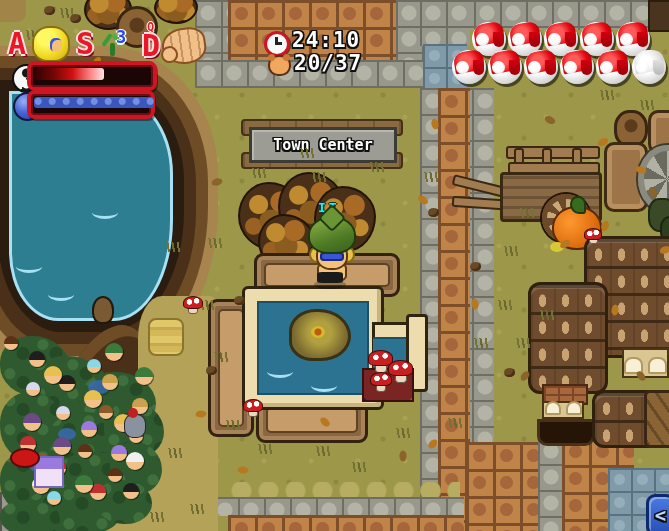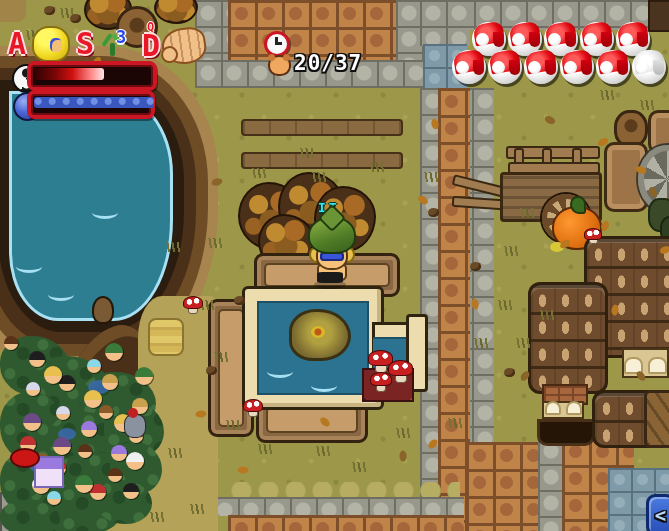--- a/index.html
+++ b/index.html
@@ -152,20 +152,23 @@
   <div class="abs" style="left:100px;top:418px;width:118px;height:113px;background:#b3a258;border-radius:24px 0 0 0"></div>
   <div class="abs" style="left:0;top:492px;width:10px;height:39px;background:#9a9a90;border:2px solid #55554d"></div>
 
   <div class="abs tree" style="left:84px;top:-10px;width:44px;height:36px"></div>
   <div class="abs tree" style="left:154px;top:-8px;width:40px;height:28px"></div>
   <div class="abs" style="left:116px;top:6px;width:36px;height:36px;background:radial-gradient(circle at 50% 45%,#5a3c1c 0 7px,#8a6234 8px);border:3px solid #3a2412;border-radius:50%"></div>
   <div class="abs" style="left:0;top:0;width:26px;height:22px;background:#a08448;border-radius:0 0 40% 0"></div>
 
   <div class="abs plank" style="left:241px;top:119px;width:158px;height:13px"></div>
   <div class="abs plank" style="left:241px;top:152px;width:158px;height:13px"></div>
+  <div class="abs signpanel" style="left:249px;top:127px;width:142px;height:30px">
+      <span class="o1">Town Center</span>
+    </div>
 
   <div class="abs tree" style="left:238px;top:182px;width:62px;height:64px"></div>
   <div class="abs tree" style="left:278px;top:172px;width:62px;height:66px"></div>
   <div class="abs tree" style="left:314px;top:186px;width:58px;height:62px"></div>
   <div class="abs tree" style="left:258px;top:214px;width:52px;height:52px"></div>
 
   <div class="abs bench" style="left:254px;top:253px;width:140px;height:38px">
       <div></div>
     </div>
   <div class="abs bench" style="left:208px;top:299px;width:40px;height:132px">
@@ -388,20 +391,21 @@
     <div class="abs orbicon" style="left:13px;top:92px;width:25px;height:25px;border:2px solid #101840;background:radial-gradient(circle at 35% 30%,#9ab0f0,#4a66d8 45%,#2a3a9a)"></div>
     <div class="abs barframe" style="left:27px;top:90px;width:120px;height:21px">
       <div class="manafill" style="width: 100%;"></div>
     </div>
   </div>
 
   <div class="abs" style="left:264px;top:31px;width:20px;height:20px;border-radius:50%;background:#f8f8f8;border:3px solid #cc1624;box-shadow:1px 1px 0 rgba(0,0,0,.5)">
     <div class="abs" style="left:8px;top:3px;width:3px;height:8px;background:#222"></div>
     <div class="abs" style="left:8px;top:8px;width:7px;height:3px;background:#222"></div>
   </div>
+  <div class="abs ptext o1" style="left:292px;top:28px">24:10</div>
   <div class="abs" style="left:268px;top:55px;width:19px;height:17px;background:radial-gradient(circle at 50% 60%,#f0a860 0 60%,#c87838);border:2px solid #5a3014;border-radius:45%">
     <div class="abs" style="left:-2px;top:-3px;width:7px;height:7px;background:#c87838;border-radius:50%"></div>
     <div class="abs" style="left:13px;top:-3px;width:7px;height:7px;background:#c87838;border-radius:50%"></div>
   </div>
   <div class="abs ptext o1" style="left:294px;top:51px">20/37</div>
 
   <div id="orbs" class="abs" style="left:0;top:0;width:669px;height:110px">
       <div class="orb" style="left: 472px; top: 22px;">
         <div class="body"></div>
         <div class="swirl"></div>

